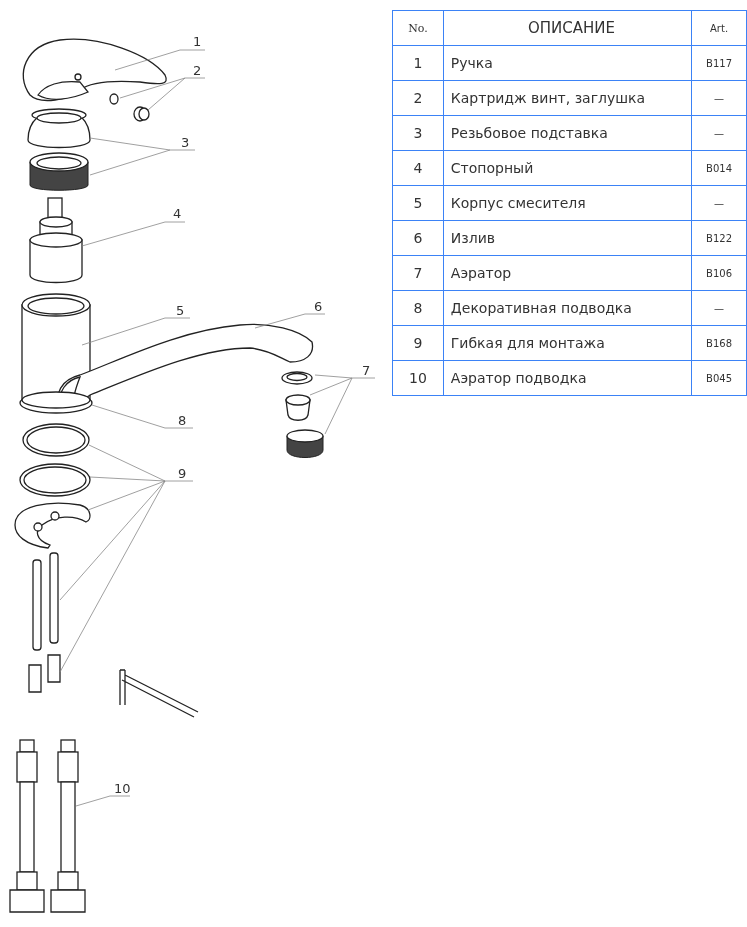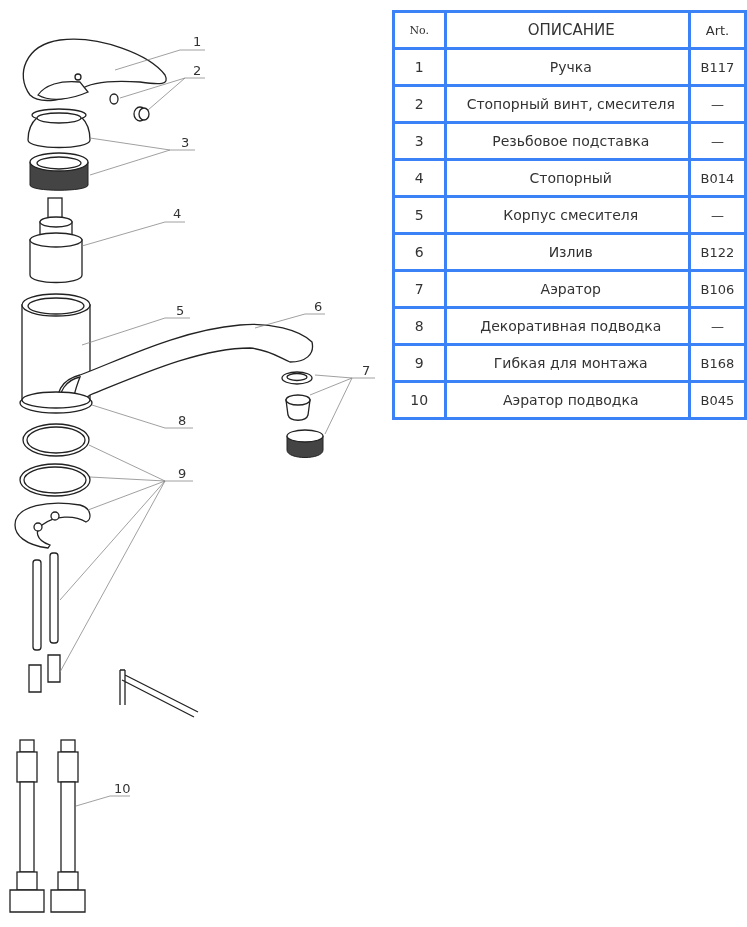--- a/index.html
+++ b/index.html
@@ -3,26 +3,26 @@
 <meta charset="utf-8">
 <style>
   html,body{margin:0;padding:0;background:#fff;}
   body{width:747px;height:927px;position:relative;overflow:hidden;font-family:"DejaVu Sans","Liberation Sans",sans-serif;color:#222;}
   #diagram{position:absolute;left:0;top:0;width:400px;height:927px;}
   #diagram .part{fill:#fff;stroke:#222;stroke-width:1.3;}
   #diagram .part-dark{fill:#444;stroke:#222;stroke-width:1;}
   #diagram .leader{stroke:#888;stroke-width:0.8;fill:none;}
   #diagram .label{font-family:"DejaVu Sans","Liberation Sans",sans-serif;font-size:13px;fill:#333;}
   #parts-table{position:absolute;left:392px;top:10px;border-collapse:collapse;font-size:14px;color:#333;}
-  #parts-table th,#parts-table td{border:3px solid #3b82f6;height:34px;padding:0;}
+  #parts-table th,#parts-table td{border:1px solid #3b82f6;height:34px;padding:0;}
   #parts-table th{font-weight:normal;}
   #parts-table .c-no{width:50px;text-align:center;}
-  #parts-table .c-desc{width:240px;text-align:center;padding-left:7px;}
+  #parts-table .c-desc{width:240px;text-align:left;padding-left:7px;}
   #parts-table th.c-desc{text-align:center;padding-left:8px;font-size:15px;}
-  #parts-table .c-art{width:54px;text-align:center;font-size:13px;}
+  #parts-table .c-art{width:54px;text-align:center;font-size:10px;}
   #parts-table th.c-no{font-size:11px;font-family:"DejaVu Serif","Liberation Serif",serif;}
 </style>
 </head>
 <body>
 
 <svg id="diagram" viewBox="0 0 400 927">
 
   <g>
     <path class="part" d="M30,95 C15,75 25,45 60,40 C100,35 150,55 165,75 C170,85 160,85 140,82 C110,80 90,82 80,90 C70,100 40,105 30,95 Z"></path>
     <path class="part" d="M38,95 C45,85 60,80 80,82 L88,92 C70,100 50,102 38,95 Z"></path>
@@ -144,21 +144,21 @@
     </tr>
   </thead>
   <tbody>
     <tr>
         <td class="c-no">1</td>
         <td class="c-desc">Ручка</td>
         <td class="c-art">B117</td>
       </tr>
     <tr>
         <td class="c-no">2</td>
-        <td class="c-desc">Стопорный винт, смесителя</td>
+        <td class="c-desc">Картридж винт, заглушка</td>
         <td class="c-art">—</td>
       </tr>
     <tr>
         <td class="c-no">3</td>
         <td class="c-desc">Резьбовое подставка</td>
         <td class="c-art">—</td>
       </tr>
     <tr>
         <td class="c-no">4</td>
         <td class="c-desc">Стопорный</td>

